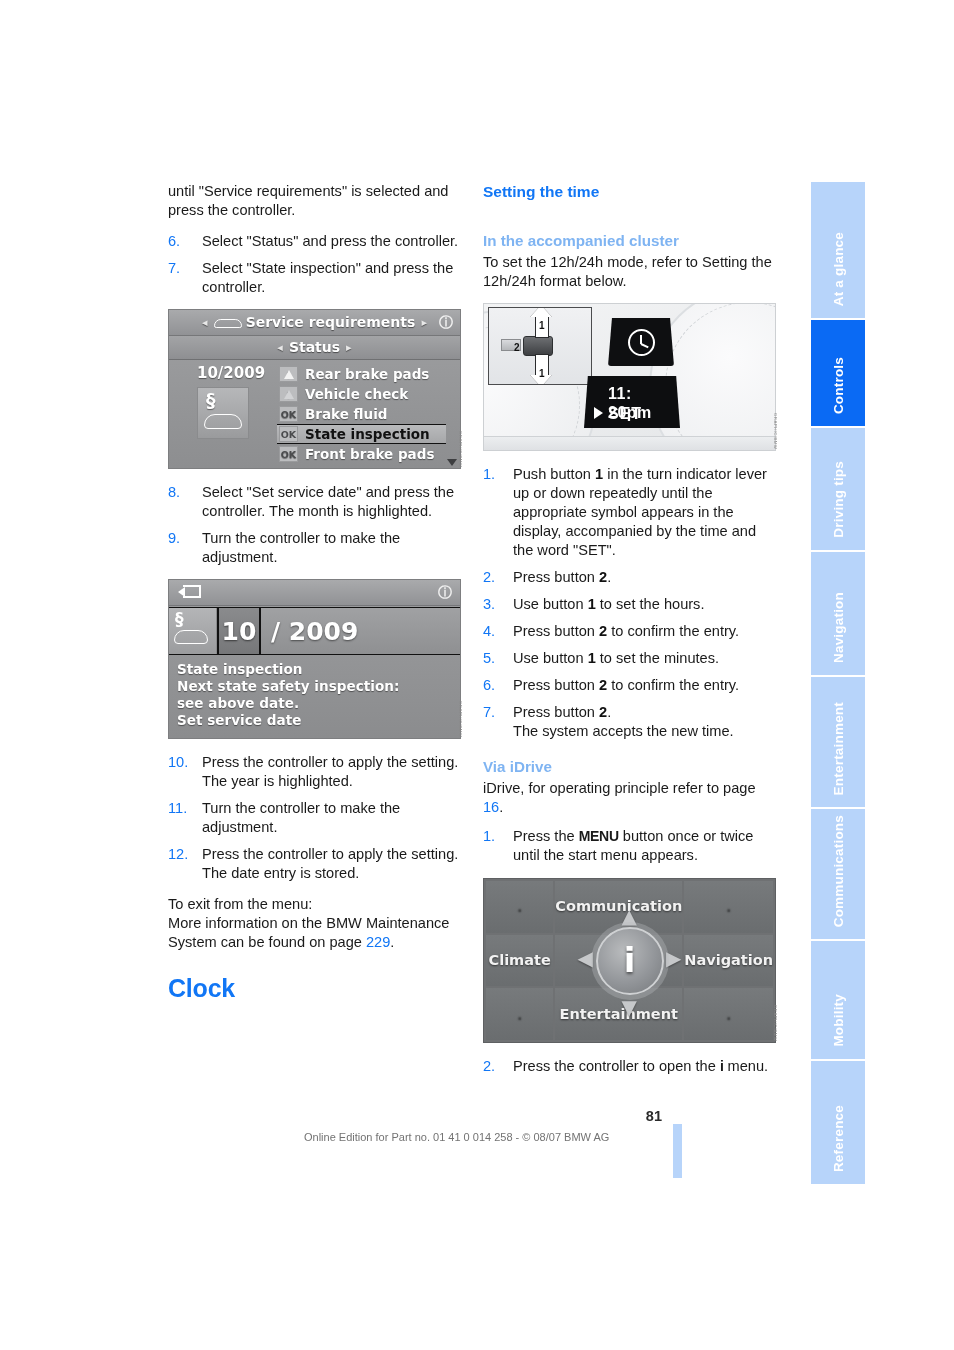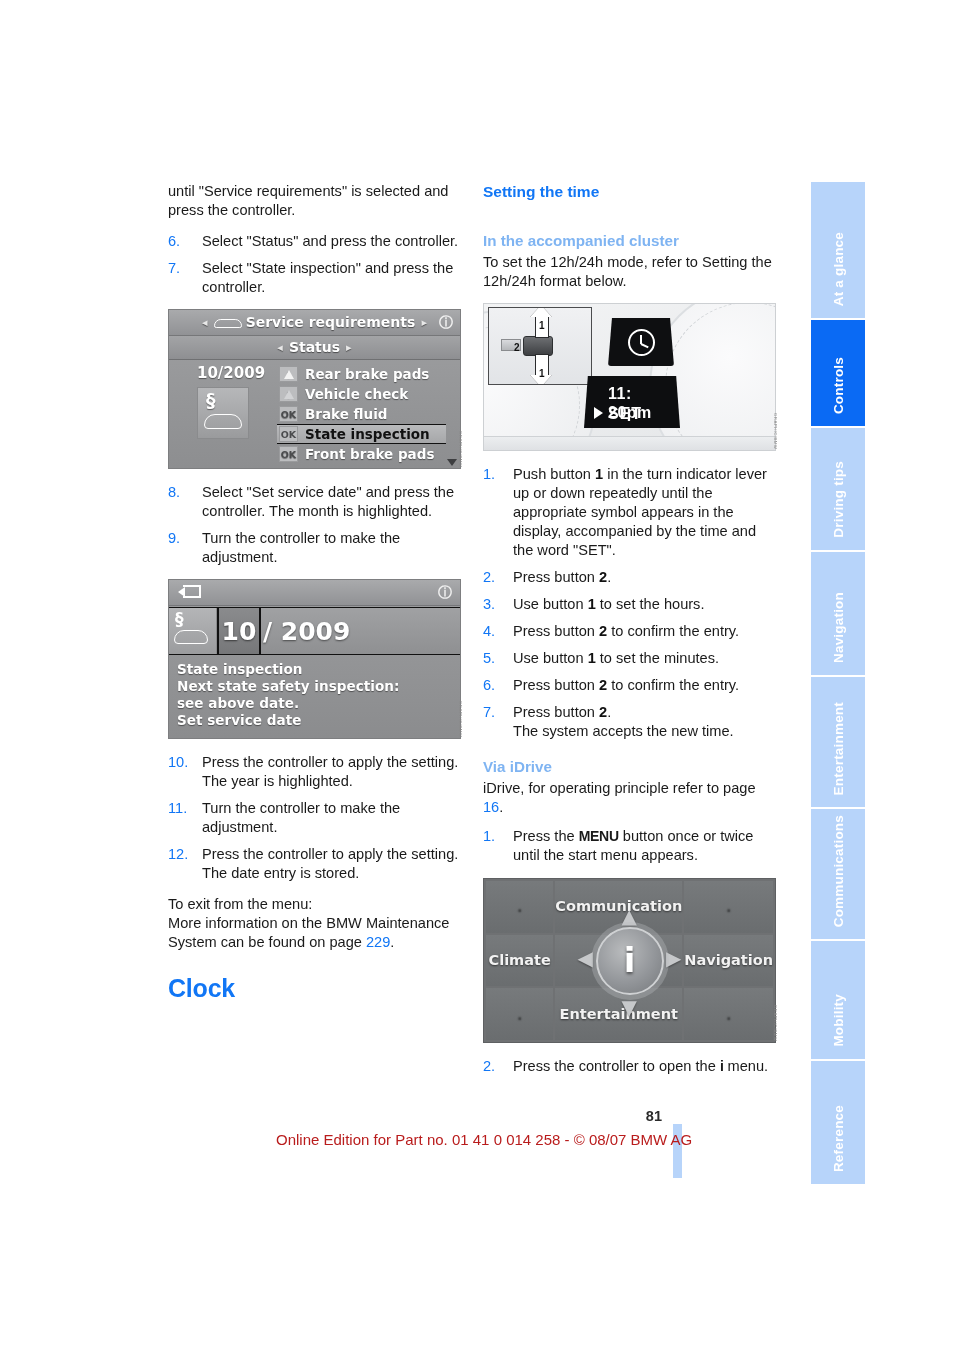--- a/index.html
+++ b/index.html
@@ -282,21 +282,21 @@
     background: linear-gradient(#8a8b8d, #767779);
     border-left: 2px solid #111;
     border-right: 2px solid #111;
     display: flex; align-items: center; justify-content: center;
     color: #fff; font-size: 25px; font-weight: bold;
     text-shadow: 0 1px 2px rgba(0,0,0,.55);
   }
   .id2-year {
     flex: 1;
     display: flex; align-items: center;
-    padding-left: 2px;
+    padding-left: 10px;
     color: #fff; font-size: 25px; font-weight: bold;
     text-shadow: 0 1px 2px rgba(0,0,0,.5);
   }
   .id2-text {
     padding: 6px 0 0 8px;
     color: #fff;
     font-size: 13.6px;
     font-weight: bold;
     line-height: 17px;
     text-shadow: 0 1px 1px rgba(0,0,0,.45);
@@ -548,24 +548,24 @@
   #footer-rule {
     position: absolute;
     right: 272px;
     top: 16px;
     width: 9px;
     height: 54px;
     background: #b7d4fa;
   }
   #footer-text {
     position: absolute;
-    left: 276px;
+    left: 304px;
     top: 23px;
-    font-size: 15px;
-    color: #b91c1c;
+    font-size: 11px;
+    color: #737373;
     white-space: nowrap;
   }
 </style>
 </head>
 <body>
 
 <div id="page">
 
   <div class="col" id="col-left">
 

